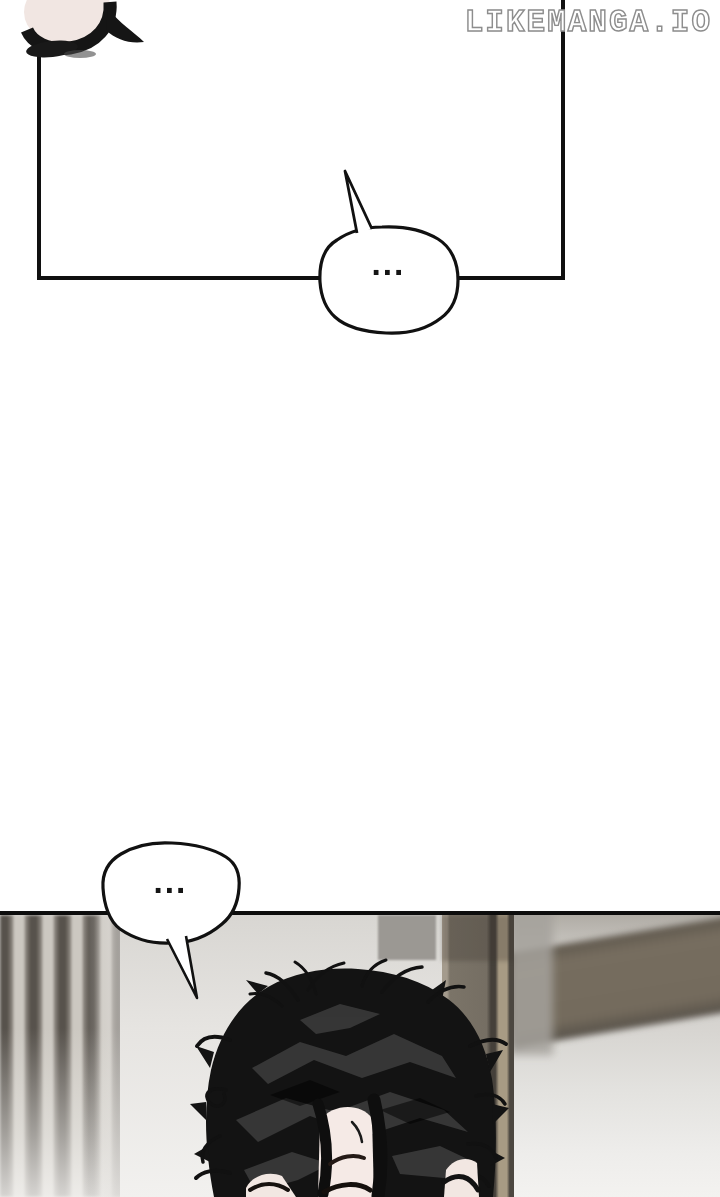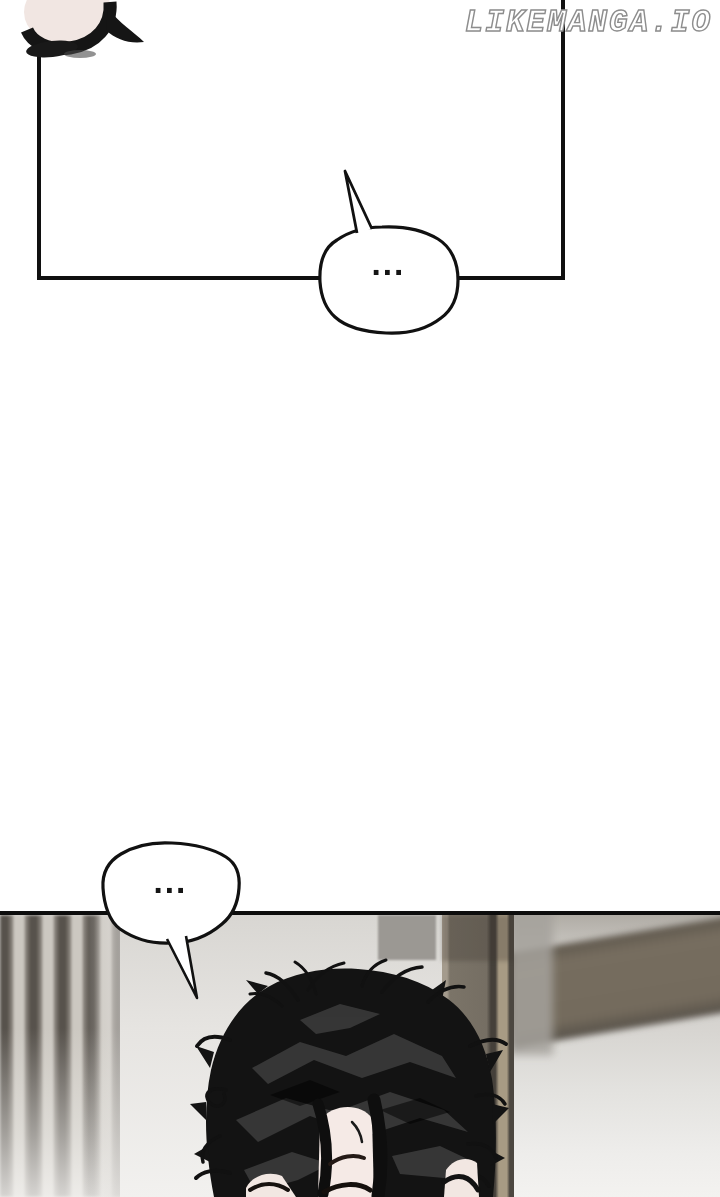--- a/index.html
+++ b/index.html
@@ -8,21 +8,21 @@
   .page{position:absolute;inset:0;background:#ffffff;}
 
   
   .panel-top{position:absolute;left:37px;top:-5px;width:528px;height:285px;
     box-sizing:border-box;border:4px solid #101010;background:transparent;z-index:1;}
 
   .corner-art{position:absolute;left:18px;top:0;width:140px;height:72px;z-index:3;}
 
   
   .watermark{position:absolute;top:5px;right:8px;z-index:8;
-    font-family:"Liberation Mono",monospace;font-weight:bold;font-style:italic;
+    font-family:"Liberation Mono",monospace;font-weight:bold;
     font-size:31px;letter-spacing:2px;color:#ffffff;
     -webkit-text-stroke:1.4px #8d8d8d;
     text-shadow:0 0 1px #aaaaaa;}
 
   
   .bubble-svg{position:absolute;z-index:5;}
   .b1{left:312px;top:160px;width:156px;height:182px;}
   .b2{left:96px;top:836px;width:150px;height:168px;}
   .dots{position:absolute;z-index:6;width:72px;text-align:center;
     font-family:"DejaVu Sans",sans-serif;font-weight:bold;font-size:27px;

